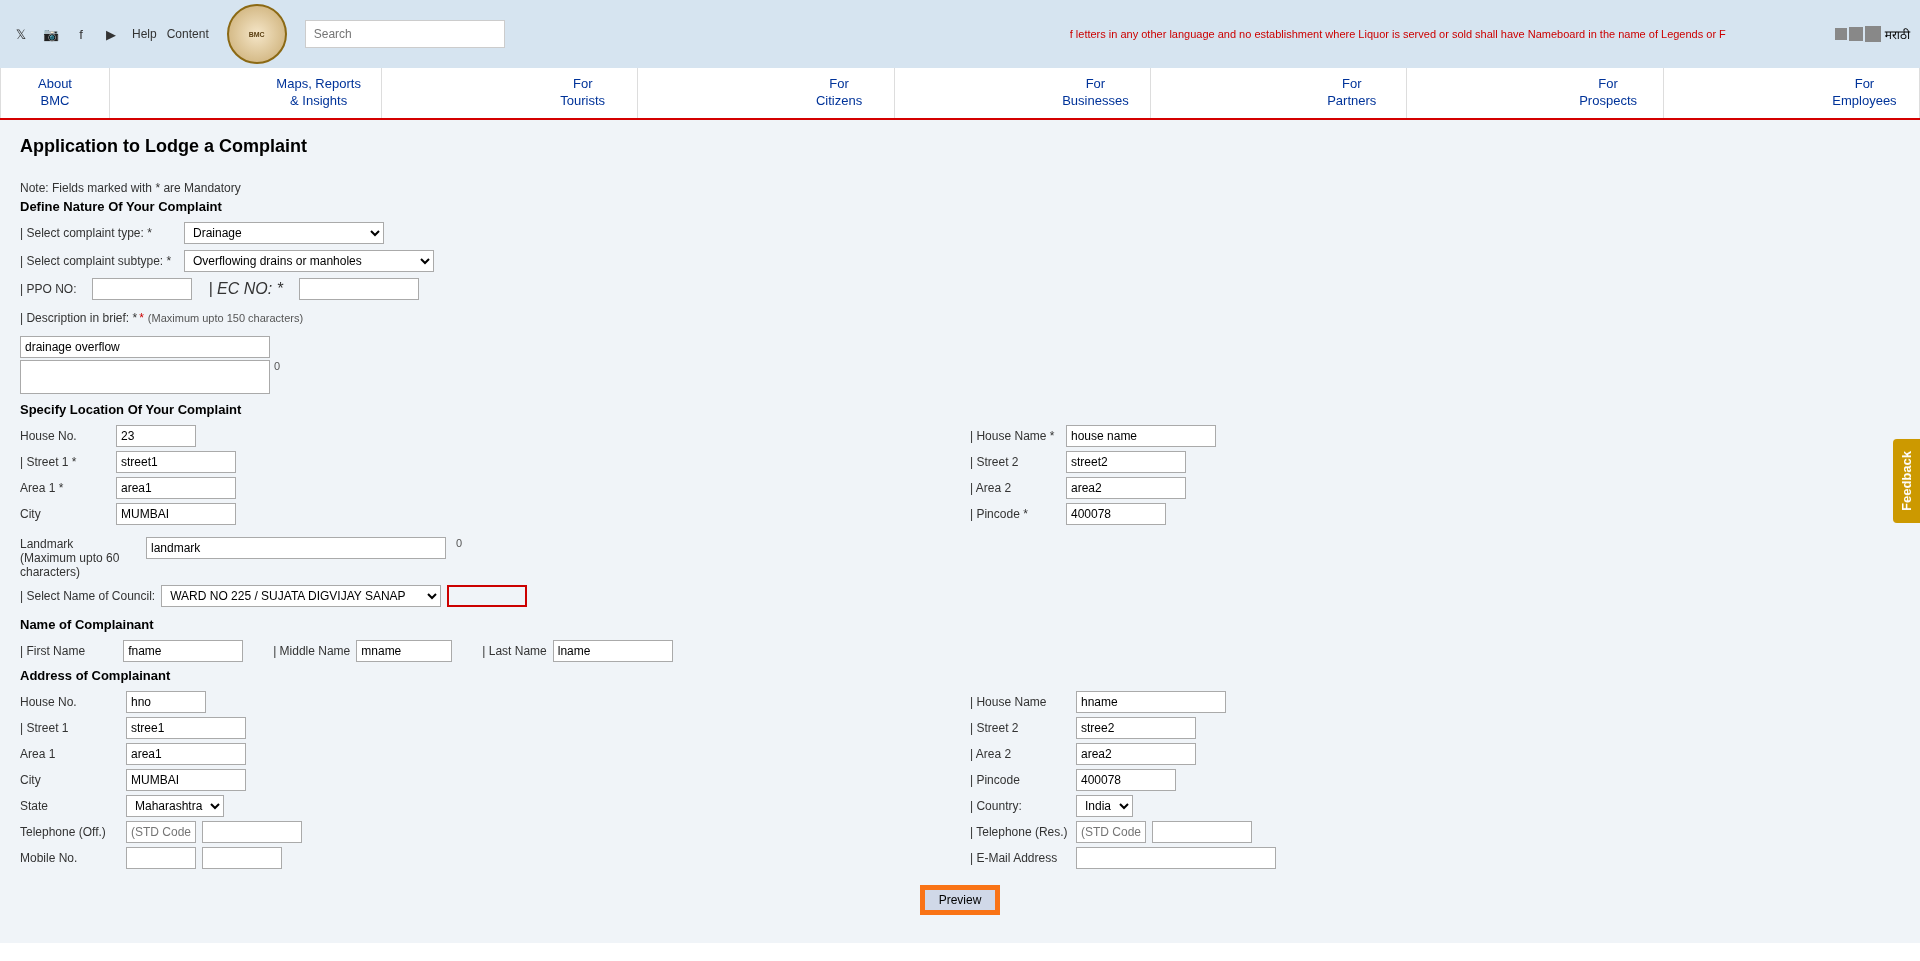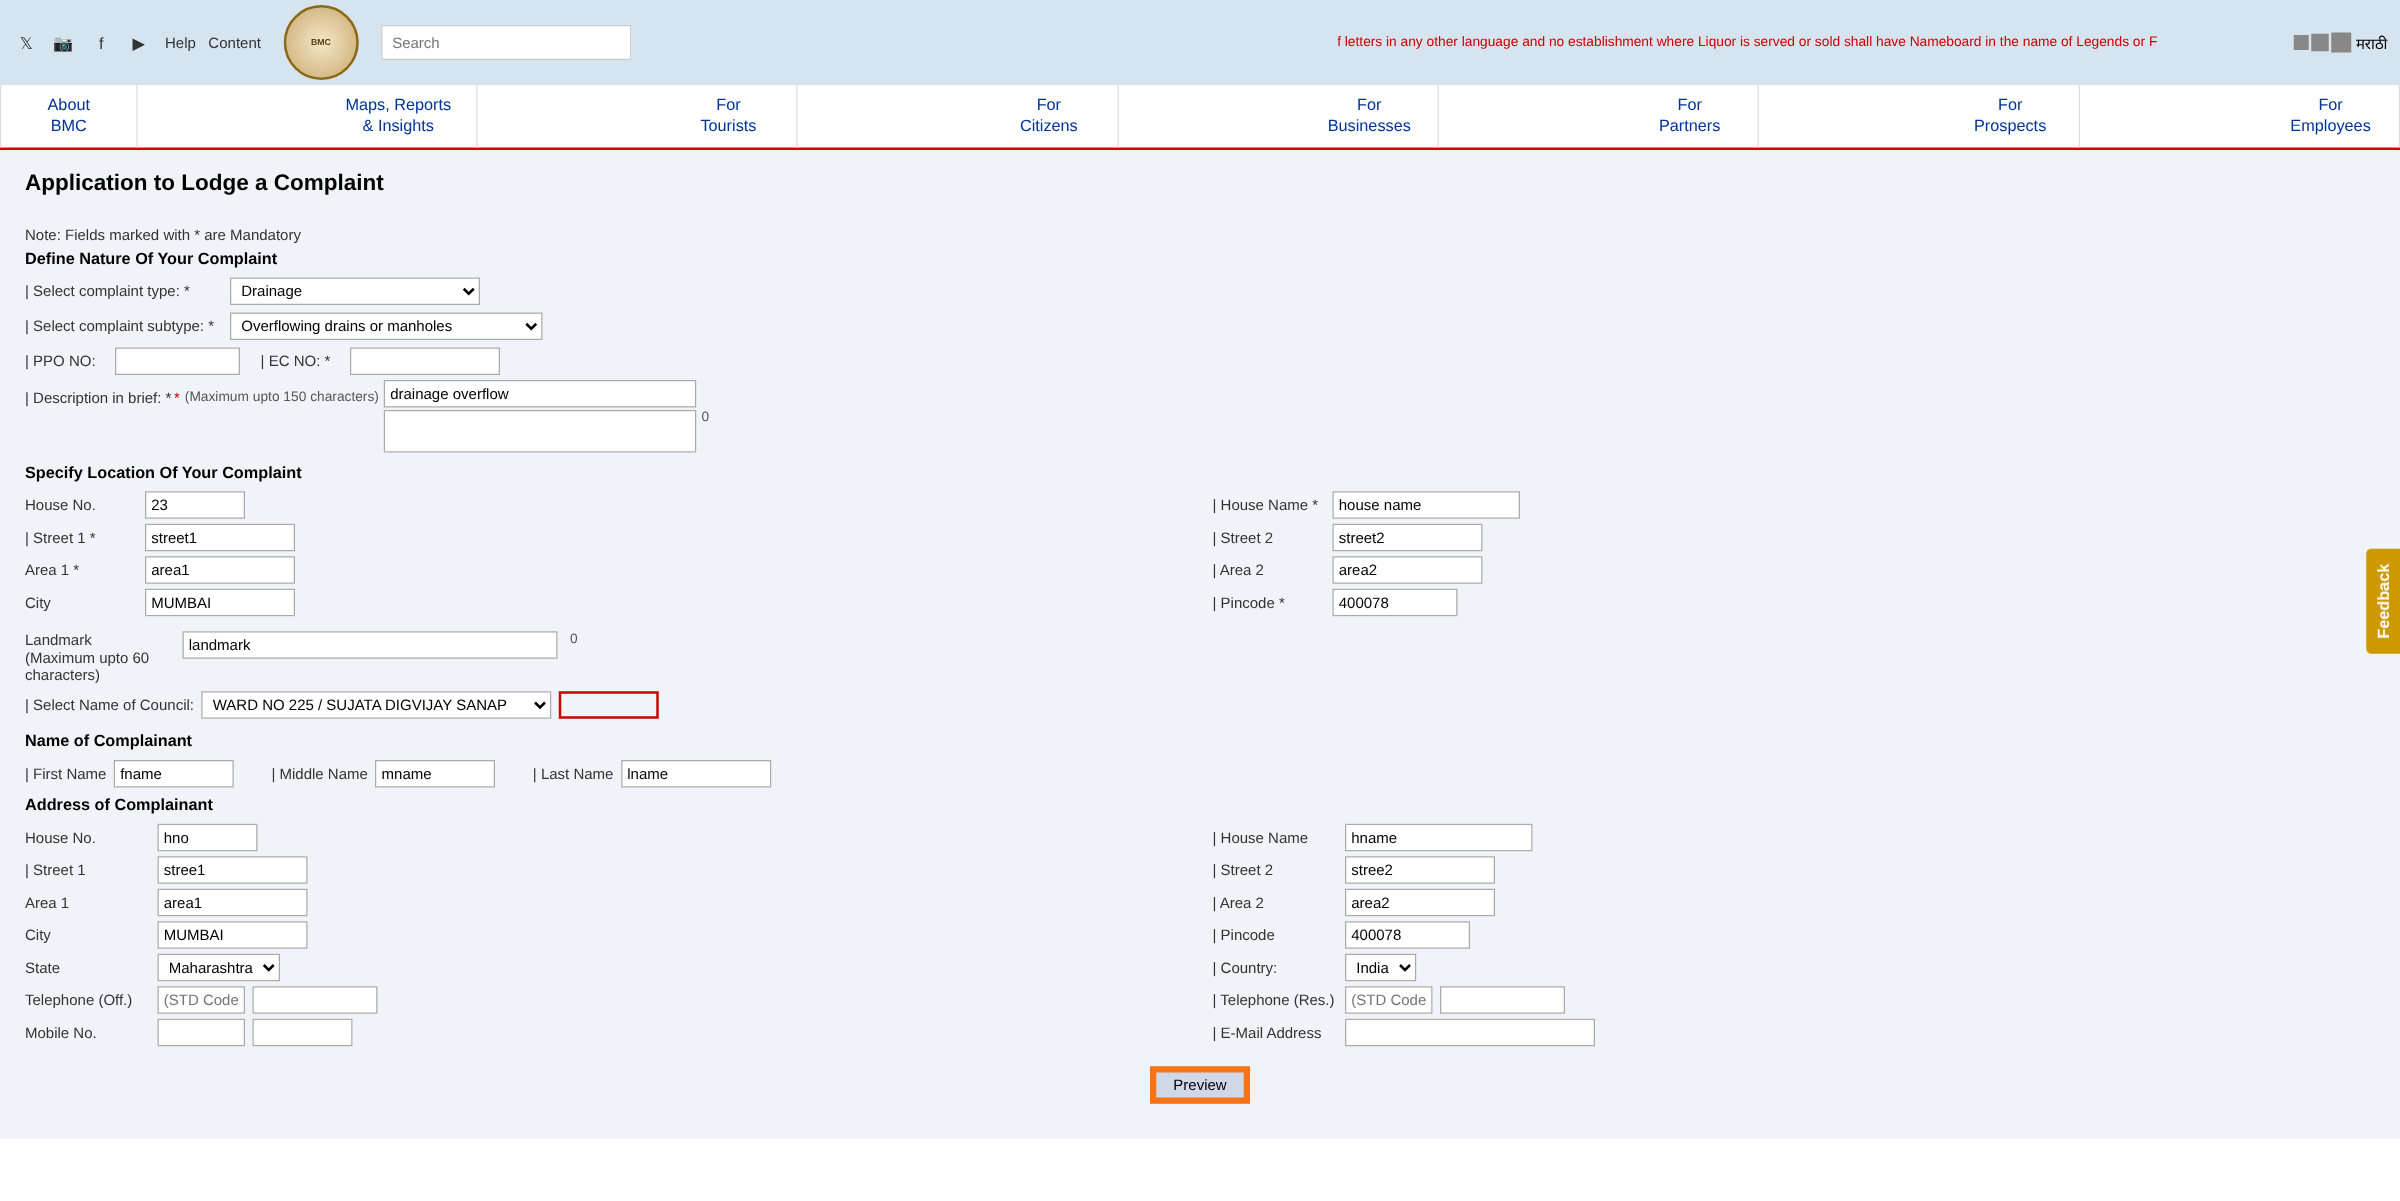--- a/index.html
+++ b/index.html
@@ -320,25 +320,25 @@
   <div class="form-row">
     <span class="field-label">| Select complaint subtype: *</span>
     <select class="form-select" style="width:250px;">
       <option>Overflowing drains or manholes</option>
     </select>
   </div>
 
   <div class="ppo-row">
     <span style="font-size:12px;color:#333;">| PPO NO:</span>
     <input class="form-input" type="text" style="width: 100px;">
-    <span style="font-size:12px;color:#333;">| EC NO: *</span>
+    <span style="font-size:16px;color:#333;font-style:italic;">| EC NO: *</span>
     <input class="form-input" type="text" style="width: 120px;">
   </div>
 
-  <div class="form-row" style="align-items:flex-start;">
+  <div class="form-row" style="align-items:flex-start;flex-direction:column;">
     <span class="field-label" style="white-space:pre-line;">
       <span>| Description in brief: *</span>
       <span class="required">*</span><br>
       <span style="font-size:11px;color:#555;">(Maximum upto 150 characters)</span>
     </span>
     <div>
       <div style="display:flex;align-items:center;gap:4px;">
         <input class="form-input" type="text" value="drainage overflow" style="width: 250px;">
       </div>
       <div style="display:flex;margin-top:2px;">
@@ -404,21 +404,21 @@
       <option>WARD NO 225 / SUJATA DIGVIJAY SANAP</option>
     </select>
 
     <div class="red-box"></div>
   </div>
 
   <div class="section-heading">Name of Complainant</div>
   <div class="name-row">
     <div class="name-field">
       <span style="font-size:12px;color:#333;">| First Name</span>
-      <input class="form-input" type="text" style="width: 96px;" value="fname">
+      <input class="form-input" type="text" style="width: 120px; margin-left: 32px;" value="fname">
     </div>
     <div class="name-field">
       <span style="font-size:12px;color:#333;">| Middle Name</span>
       <input class="form-input" type="text" style="width: 96px;" value="mname">
     </div>
     <div class="name-field">
       <span style="font-size:12px;color:#333;">| Last Name</span>
       <input class="form-input" type="text" style="width: 120px;" value="lname">
     </div>
   </div>

